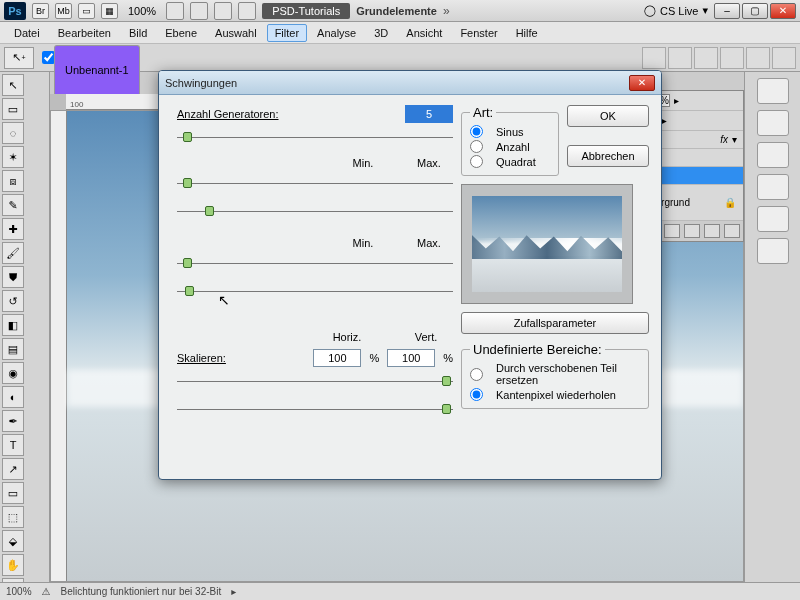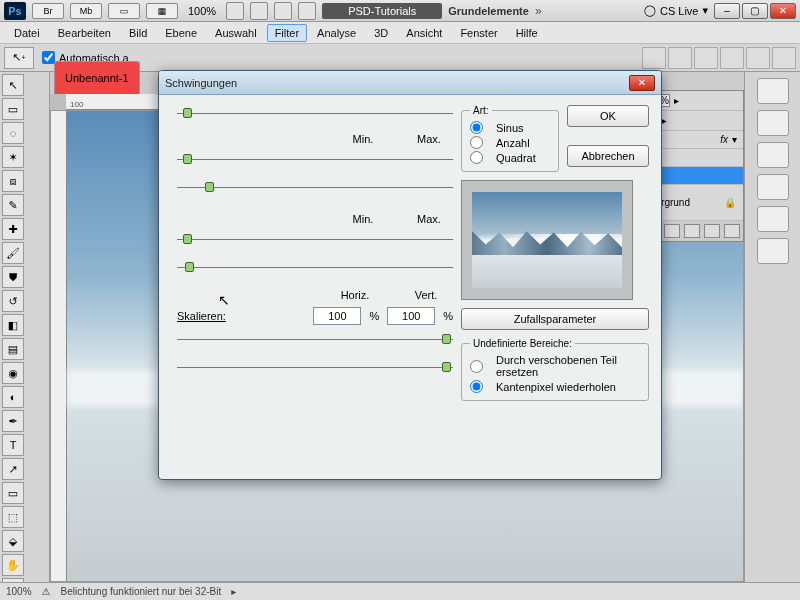--- a/index.html
+++ b/index.html
@@ -1,24 +1,24 @@
 <!DOCTYPE html>
 <html><head>
 <meta charset="utf-8">
 <style>
 * { box-sizing: border-box; margin: 0; padding: 0; font-family: "Segoe UI", Tahoma, sans-serif; }
 body { width: 800px; height: 600px; overflow: hidden; background: #b6b6b6; position: relative; font-size: 11px; }
 
 
 .top-bar { background: linear-gradient(#e8e8e8,#d3d3d3); height: 22px; display: flex; align-items: center; padding: 0 4px; gap: 6px; border-bottom: 1px solid #999; }
 .top-bar .app-icon { width: 22px; height: 18px; background: #001c3a; color: #4fa8e0; font-weight: bold; font-size: 11px; display:flex;align-items:center;justify-content:center;border-radius:2px; }
-.top-bar .tbx { width: 32px; height: 16px; background: #eee; border: 1px solid #888; border-radius: 2px; display:flex;align-items:center;justify-content:center;font-size:9px; }
+.top-bar .tbx { width: 17px; height: 16px; background: #eee; border: 1px solid #888; border-radius: 2px; display:flex;align-items:center;justify-content:center;font-size:9px; }
 .top-bar .zoom { font-size: 11px; padding: 0 4px; }
 .top-bar .tbbtn { width:18px;height:18px;background:#e4e4e4;border:1px solid #888;border-radius:2px; }
-.top-bar .pill { background:#555;color:#fff;padding:2px 26px;border-radius:2px;font-size:11px; }
+.top-bar .pill { background:#555;color:#fff;padding:2px 10px;border-radius:2px;font-size:11px; }
 .top-bar .doc-name { font-size:11px;font-weight:bold;color:#333; }
 .top-bar .spacer { flex:1; }
 .top-bar .cslive { display:flex;align-items:center;gap:4px;font-size:11px; }
 .top-bar .winbtns { display:flex;gap:2px; }
 .top-bar .winbtn { width:26px;height:16px;background:linear-gradient(#f5f5f5,#ccc);border:1px solid #666;border-radius:2px;display:flex;align-items:center;justify-content:center;font-size:10px; }
 .top-bar .winbtn.close { background:linear-gradient(#f08070,#d02d1a);color:#fff; }
 
 .menu-bar { background:#e6e6e6;height:22px;display:flex;align-items:center;padding:0 6px;gap:2px;border-bottom:1px solid #bbb; }
 .menu-bar .mitem { padding:3px 8px;font-size:11px;color:#111;border-radius:2px; }
 .menu-bar .mitem.active { background:#cde3fb;border:1px solid #5a9cde;padding:2px 7px; }
@@ -30,21 +30,21 @@
 .options-bar .ribtn { width:24px;height:22px;background:#ddd;border:1px solid #aaa; }
 
 .work-area { position:absolute;top:72px;left:0;right:0;bottom:18px;display:flex; }
 
 
 .tools { width:50px;background:#d4d4d4;border-right:1px solid #999;display:flex;flex-wrap:wrap;align-content:flex-start;padding:2px;gap:2px; }
 .tools .tl { width:22px;height:22px;background:#e7e7e7;border:1px solid #999;display:flex;align-items:center;justify-content:center;font-size:11px; }
 
 
 .doc-tabs { height:22px;background:#ccc;display:flex;align-items:flex-end;padding-left:4px; }
-.doc-tabs .dtab { background:#ef4444;border:1px solid #999;border-bottom:none;padding:10px 10px;font-size:11px;border-radius:3px 3px 0 0; }
+.doc-tabs .dtab { background:#8b5cf6;border:1px solid #999;border-bottom:none;padding:18px 10px;font-size:11px;border-radius:3px 3px 0 0; }
 .canvas-wrap { flex:1;display:flex;flex-direction:column;background:#bdbdbd; }
 .canvas-inner { flex:1;position:relative;overflow:hidden;border:1px solid #999;margin:0; }
 .ruler-h { height:16px;background:#efefef;border-bottom:1px solid #888;margin-left:16px;font-size:8px;color:#555;display:flex;align-items:flex-end;padding-left:4px; }
 .ruler-v { width:16px;background:#efefef;border-right:1px solid #888;position:absolute;top:0;bottom:0;left:0;font-size:8px;color:#555;writing-mode:vertical-rl; }
 .canvas { position:absolute;left:16px;top:0;right:0;bottom:0;background:linear-gradient(#5a8cb8 0%,#8fb5d0 35%,#d9e4e9 55%,#c5ccd0 100%); }
 .canvas::after { content:"";position:absolute;left:0;right:0;top:55%;height:8%;background:rgba(255,255,255,0.6);filter:blur(3px); }
 
 
 .right-stack { width:56px;background:#d4d4d4;border-left:1px solid #999;display:flex;flex-direction:column;align-items:center;padding-top:6px;gap:6px; }
 .right-stack .ricon { width:32px;height:26px;background:#eee;border:1px solid #999;border-radius:3px; }
@@ -71,21 +71,21 @@
 .dialog input.num.sel { border:1px solid #2f7bd8;background:#2f7bd8;color:#fff; }
 .dialog .hdr { font-size:11px;color:#000;text-align:center;width:48px; }
 .dialog .slider { height:14px;position:relative;margin:2px 0 6px 0; }
 .dialog .slider .track { position:absolute;left:0;right:0;top:6px;height:1px;background:#777; }
 .dialog .slider .thumb { position:absolute;width:9px;height:10px;top:1px;background:#9ad07a;border:1px solid #3a6b2a;border-radius:2px; }
 .dialog .pct { font-size:11px; }
 .dialog .right { display:flex;flex-direction:column;gap:8px; }
 .dialog .btns { display:flex;flex-direction:column;gap:18px; }
 .dialog .btns button { height:22px;font-size:11px;background:linear-gradient(#fefefe,#e3e3e3);border:1px solid #777;border-radius:3px; }
 .dialog fieldset { border:1px solid #aaa;border-radius:3px;padding:4px 8px 6px 8px;font-size:11px; }
-.dialog fieldset legend { font-size:10px;padding:0 3px; }
+.dialog fieldset legend { font-size:13px;padding:0 3px; }
 .dialog .radio-row { display:flex;align-items:center;gap:13px;padding:1px 0; }
 .dialog .preview { width:172px;height:120px;background:#bfc1c2;border:1px solid #888;display:flex;align-items:center;justify-content:center; }
 .dialog .preview .pimg { width:150px;height:96px;background:linear-gradient(#5a88b0 0%,#a9c1d0 45%,#e9eff2 50%,#c8ced2 100%);position:relative;overflow:hidden; }
 .dialog .preview .pimg::before { content:"";position:absolute;left:0;right:0;top:44%;height:18%;background:radial-gradient(circle at 70% 40%,#fff,rgba(255,255,255,0));}
 .dialog .preview .pimg::after { content:"";position:absolute;left:-10px;right:-10px;top:38%;height:28%;background:linear-gradient(90deg,#3a5a76,#8da8bc,#3a5a76,#9ab4c5,#2e4c66);clip-path:polygon(0 50%,6% 10%,14% 60%,22% 15%,30% 70%,38% 10%,46% 60%,54% 15%,62% 70%,70% 12%,78% 62%,86% 18%,94% 70%,100% 40%,100% 100%,0 100%);opacity:.9;}
 .dialog .zbtn { height:22px;font-size:11px;background:linear-gradient(#fefefe,#e3e3e3);border:1px solid #777;border-radius:3px; }
 .cursor { position:absolute;left:218px;top:292px;font-size:14px;color:#000;pointer-events:none;z-index:999; }
 </style>
 </head>
 <body>
@@ -243,20 +243,25 @@
 </div>
 
 <div class="dialog">
   <div class="title">
     <span>Schwingungen</span>
     <div class="dspacer"></div>
     <div class="x">✕</div>
   </div>
   <div class="body">
     <div class="left">
+      <div class="field-row">
+        <span class="lbl" style="width:130px">Anzahl Generatoren:</span>
+        <div style="flex:1"></div>
+        <input class="num sel" value="5" style="">
+      </div>
       <div class="slider">
           <div class="track"></div>
           <div class="thumb" style="left:2%"></div>
         </div>
 
       <div class="field-row" style="justify-content:flex-end;gap:18px;">
         <span class="hdr">Min.</span>
         <span class="hdr">Max.</span>
       </div>
       <div class="slider">
@@ -274,21 +279,21 @@
       </div>
       <div class="slider">
           <div class="track"></div>
           <div class="thumb" style="left:2%"></div>
         </div>
       <div class="slider">
           <div class="track"></div>
           <div class="thumb" style="left:3%"></div>
         </div>
 
-      <div class="field-row" style="justify-content:flex-end;gap:20px;margin-top:2px;">
+      <div class="field-row" style="justify-content:flex-end;gap:28px;margin-top:20px;">
         <span class="hdr">Horiz.</span>
         <span class="hdr" style="width:54px">Vert.</span>
       </div>
       <div class="field-row">
         <span class="lbl" style="width:90px">Skalieren:</span>
         <div style="flex:1"></div>
         <input class="num" value="100" style="">
         <span class="pct">%</span>
         <input class="num" value="100" style="">
         <span class="pct">%</span>

